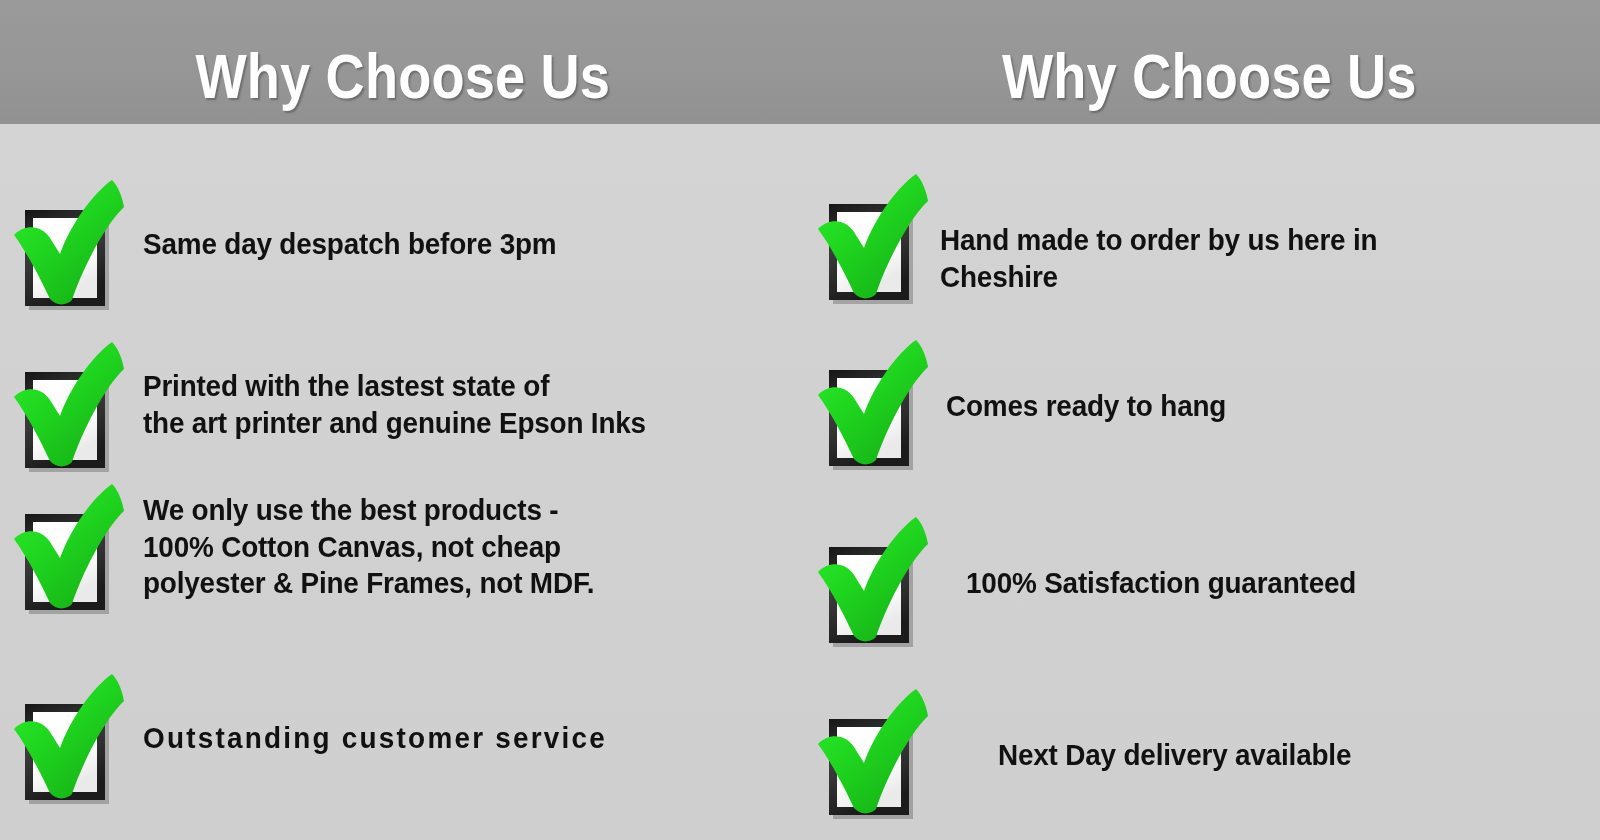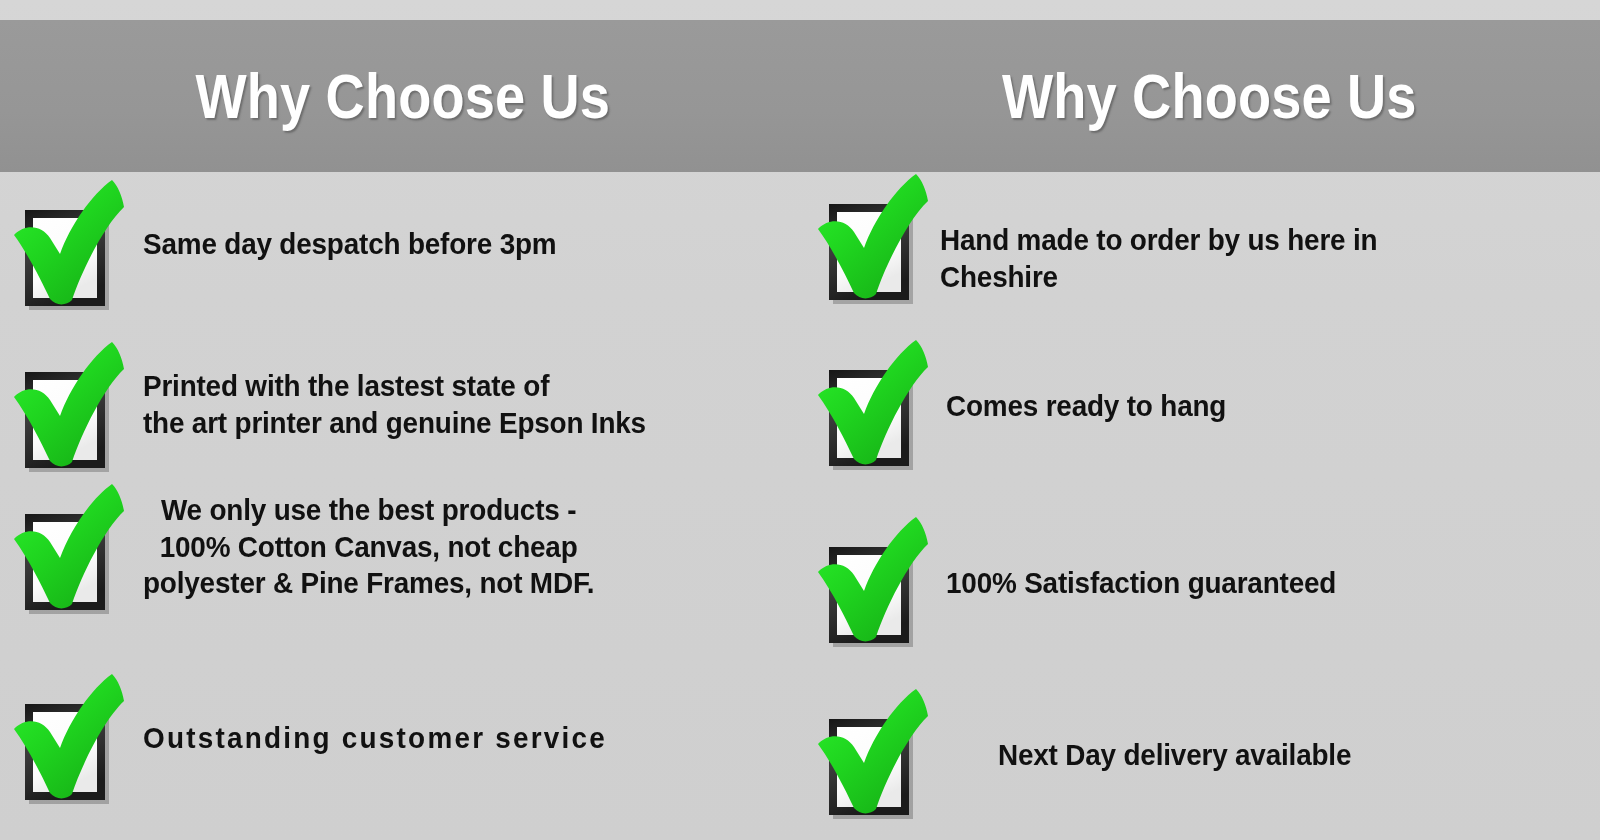--- a/index.html
+++ b/index.html
@@ -20,24 +20,23 @@
     height: 840px;
     background: linear-gradient(180deg, #d6d6d6 0%, #d2d2d2 35%, #cfcfcf 100%);
   }
 
   
   .header-band {
     position: absolute;
     left: 0;
     top: 0;
     width: 1600px;
-    height: 152px;
+    height: 124px;
     background: linear-gradient(180deg, #9a9a9a 0%, #969696 60%, #919191 100%);
     display: flex;
-    margin-top: 20px;
   }
   .header-half {
     width: 800px;
     height: 152px;
     position: relative;
   }
   .header-title {
     position: absolute;
     left: 0;
     top: 0;
@@ -181,21 +180,21 @@
             <rect x="21" y="36" width="80" height="96" fill="rgba(0,0,0,0.22)"></rect>
             <rect x="17" y="32" width="80" height="96" fill="url(#gboxL2)"></rect>
             <rect x="25" y="40" width="64" height="80" fill="url(#gfillL2)"></rect>
             <path d="M6 57 C18 45 34 48 42 60 L52 76 C62 48 84 16 104 2 C110 8 114 18 116 29 C96 48 74 92 64 122 C58 128 48 128 42 121 C34 104 20 76 6 57 Z" fill="url(#gtickL2)"></path>
           </svg>
         </div>
         <div class="feature-text" style="margin-top:28px; margin-left:15px;">Printed with the lastest state of
 the art printer and genuine Epson Inks</div>
       </div>
 
-      <div class="feature-row" style="left:8px; top:322px; width:790px;text-align:center;">
+      <div class="feature-row" style="left:8px; top:322px; width:790px;">
         <div class="check-icon">
           <svg viewBox="0 0 120 140" xmlns="http://www.w3.org/2000/svg" aria-hidden="true">
             <defs>
               <linearGradient id="gboxL3" x1="0" y1="0" x2="0.35" y2="1">
                 <stop offset="0%" stop-color="#161616"></stop>
                 <stop offset="45%" stop-color="#3c3c3c"></stop>
                 <stop offset="100%" stop-color="#1b1b1b"></stop>
               </linearGradient>
               <linearGradient id="gfillL3" x1="0" y1="0" x2="0.4" y2="1">
                 <stop offset="0%" stop-color="#ffffff"></stop>
@@ -304,21 +303,21 @@
             </defs>
             <rect x="25" y="36" width="80" height="96" fill="rgba(0,0,0,0.22)"></rect>
             <rect x="21" y="32" width="80" height="96" fill="url(#gboxR2)"></rect>
             <rect x="29" y="40" width="64" height="80" fill="url(#gfillR2)"></rect>
             <path d="M10 57 C22 45 38 48 46 60 L56 76 C66 48 88 16 108 2 C114 8 118 18 120 29 C100 48 78 92 68 122 C62 128 52 128 46 121 C38 104 24 76 10 57 Z" fill="url(#gtickR2)"></path>
           </svg>
         </div>
         <div class="feature-text" style="margin-top:50px; margin-left:18px;">Comes ready to hang</div>
       </div>
 
-      <div class="feature-row" style="left:8px; top:355px; width:790px;">
+      <div class="feature-row" style="left:8px; top:355px; width:790px;gap:20px;">
         <div class="check-icon">
           <svg viewBox="0 0 120 140" xmlns="http://www.w3.org/2000/svg" aria-hidden="true">
             <defs>
               <linearGradient id="gboxR3" x1="0" y1="0" x2="0.35" y2="1">
                 <stop offset="0%" stop-color="#161616"></stop>
                 <stop offset="45%" stop-color="#3c3c3c"></stop>
                 <stop offset="100%" stop-color="#1b1b1b"></stop>
               </linearGradient>
               <linearGradient id="gfillR3" x1="0" y1="0" x2="0.4" y2="1">
                 <stop offset="0%" stop-color="#ffffff"></stop>

